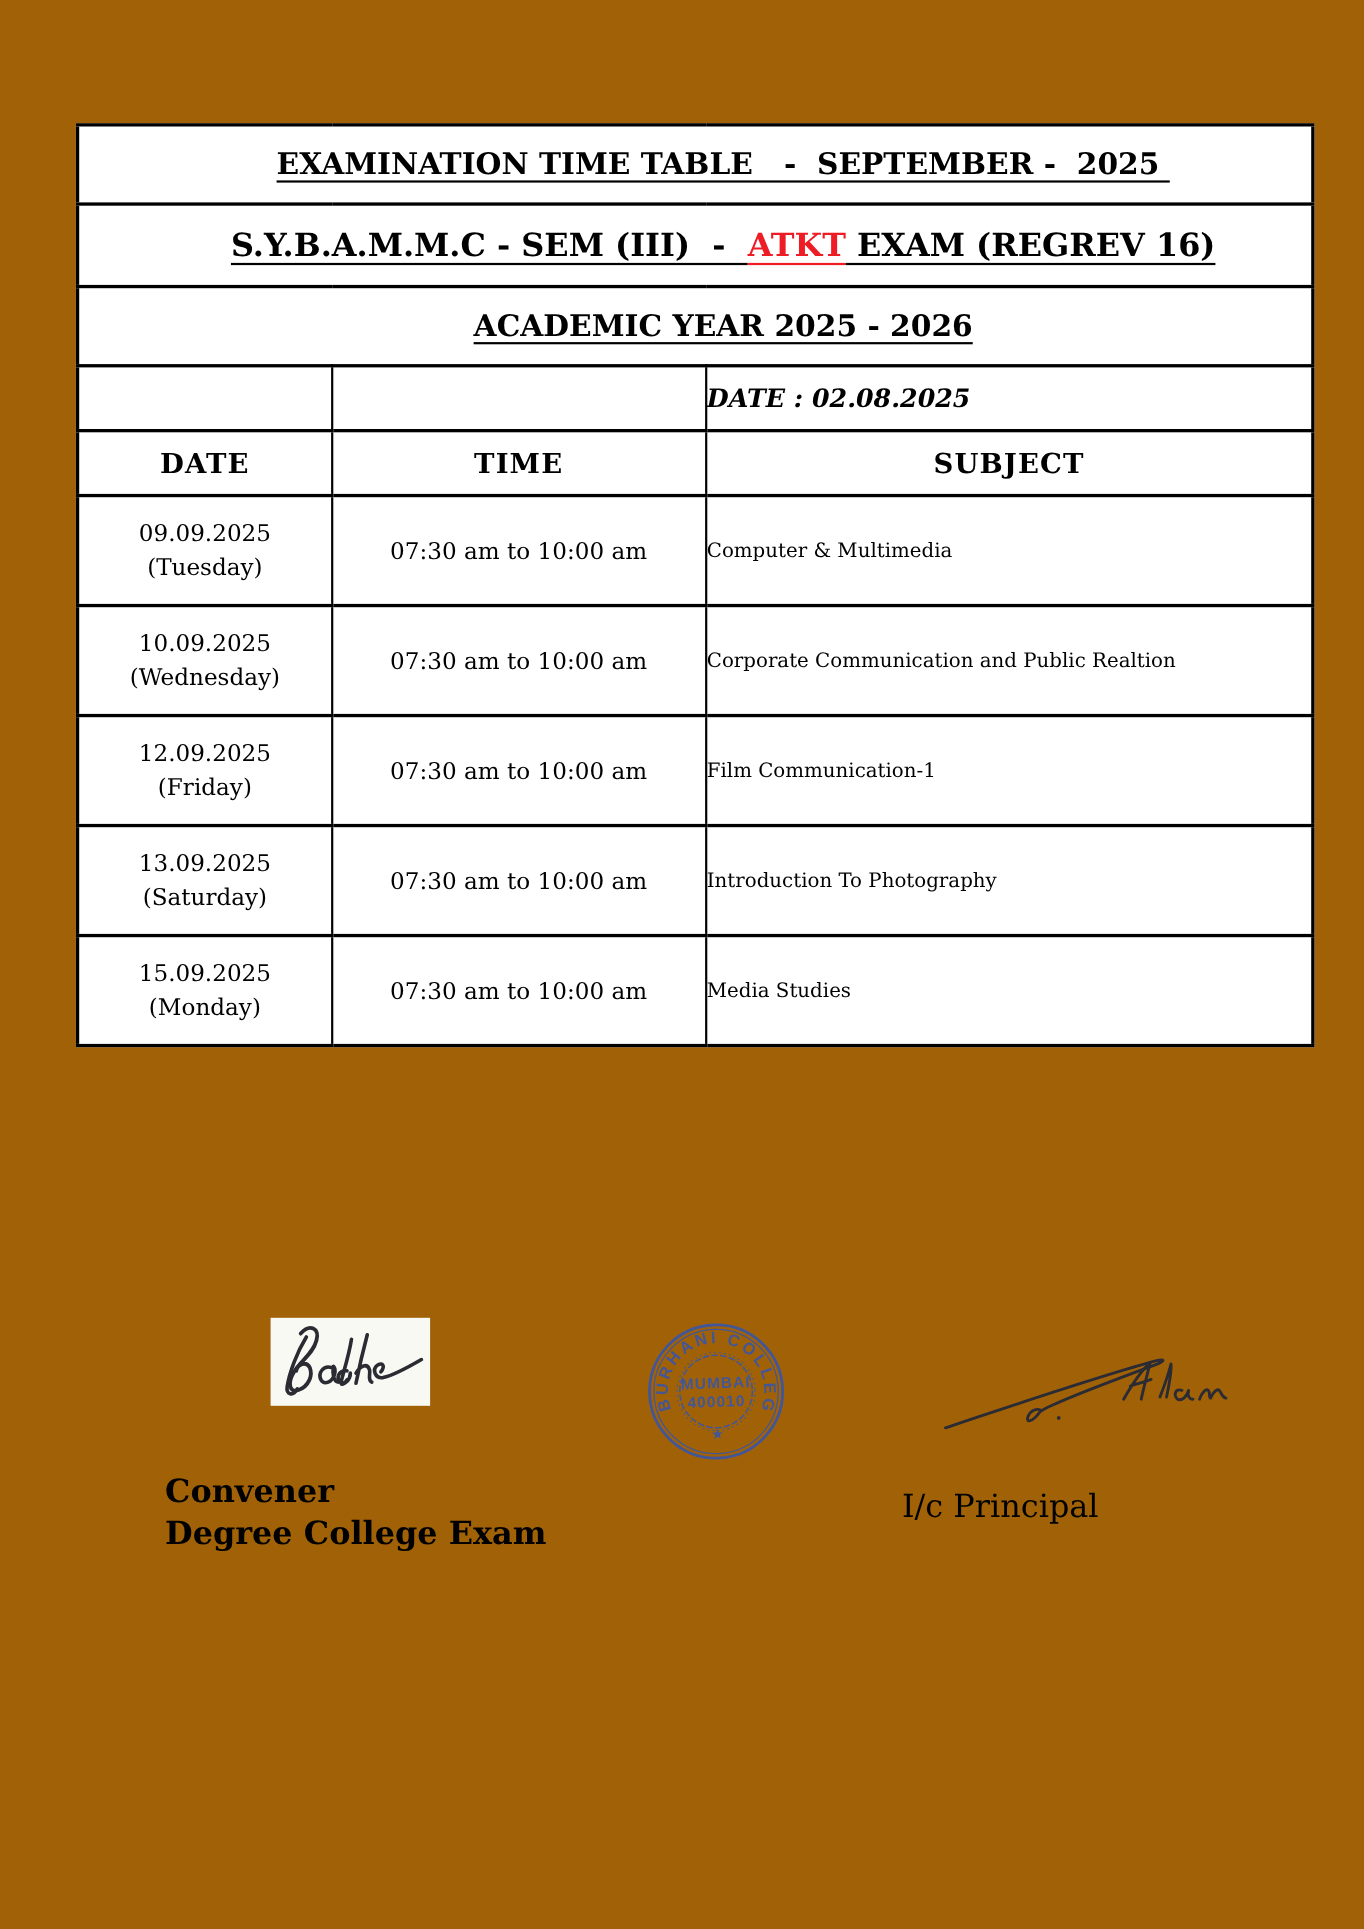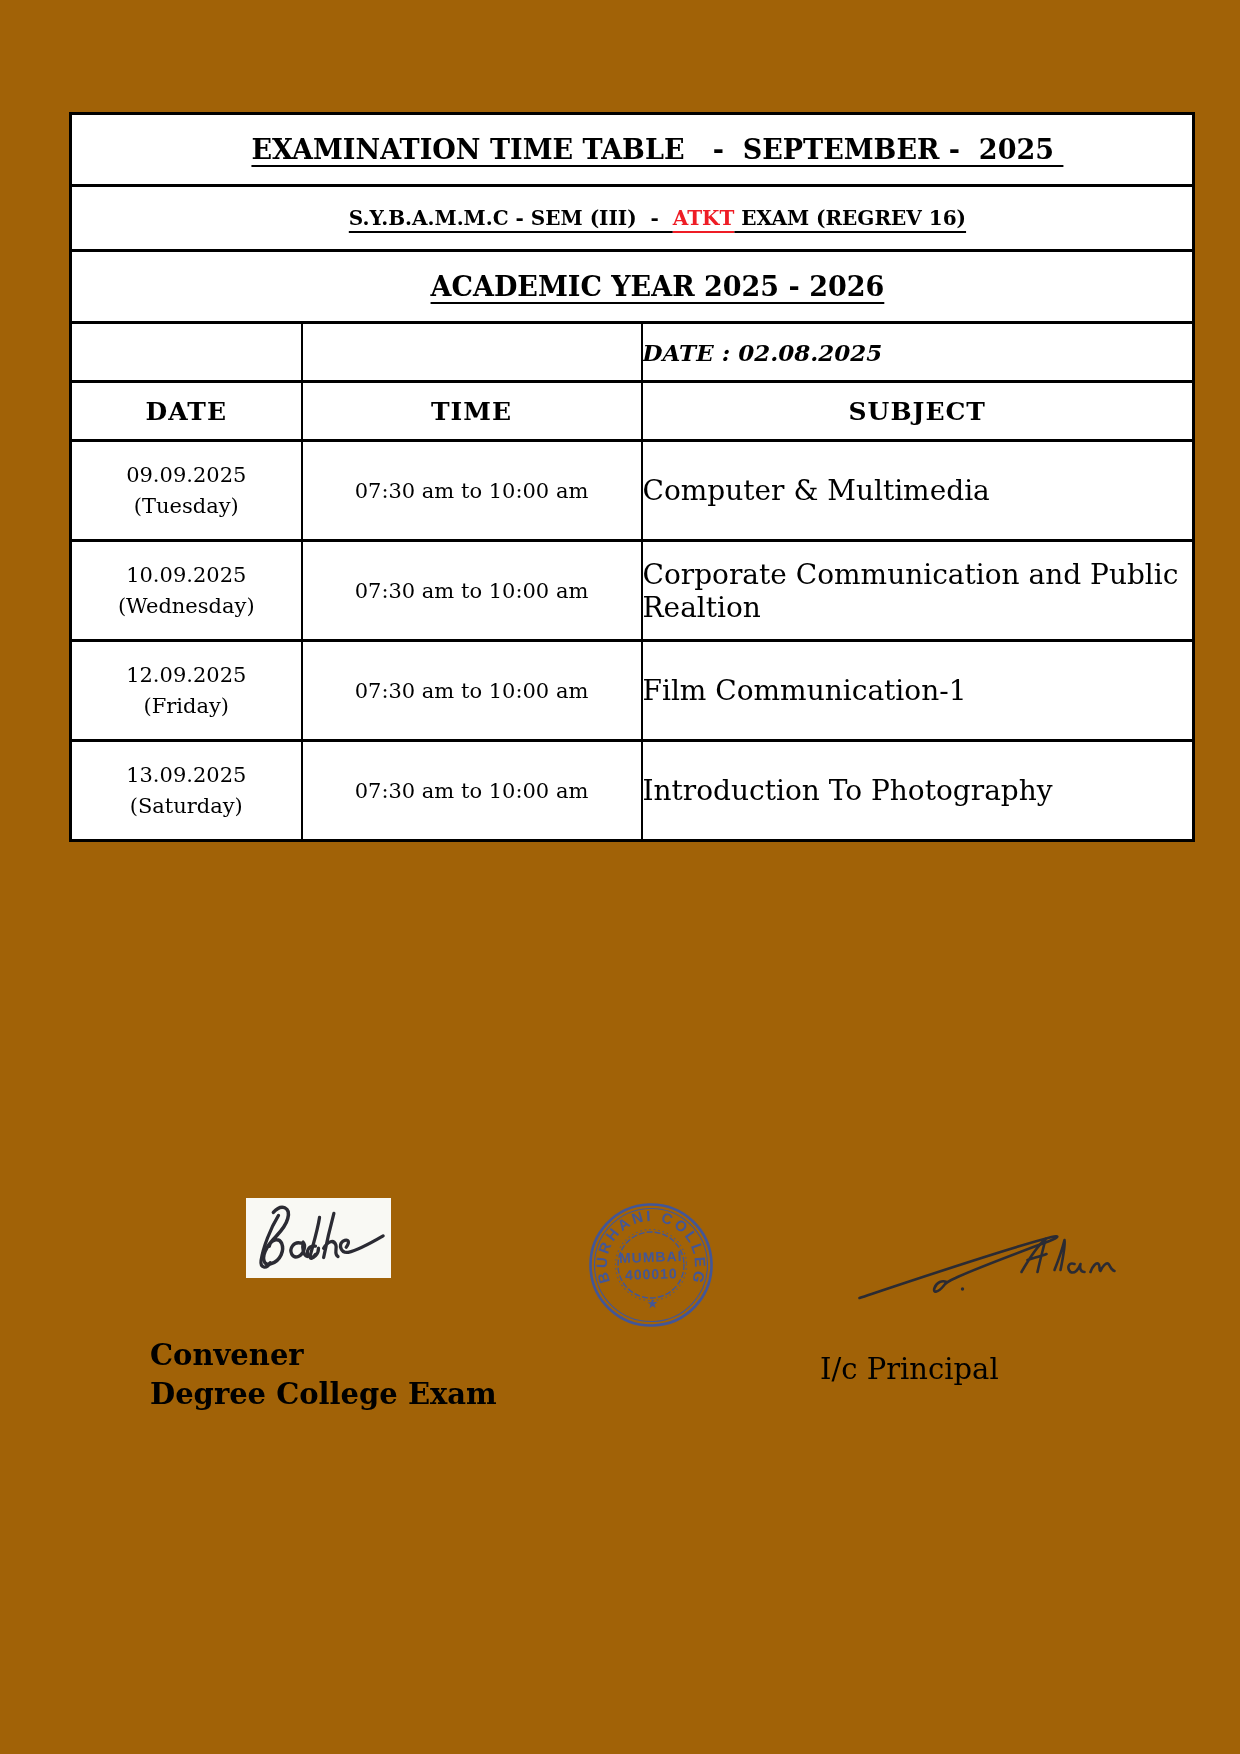--- a/index.html
+++ b/index.html
@@ -22,37 +22,37 @@
     vertical-align:middle;
     padding:0;
   }
   td.banner{height:56px;text-align:center;white-space:pre-wrap;}
   .title-text{
     font-size:27px;font-weight:bold;
     text-decoration:underline;text-decoration-thickness:2px;text-underline-offset:6px;
     white-space:pre-wrap;
   }
   .sub-seg{
-    font-size:20px;font-weight:bold;
+    font-size:29px;font-weight:bold;
     text-decoration:underline;text-decoration-thickness:2px;text-underline-offset:6px;
     white-space:pre-wrap;
   }
   td.date-issued{
     height:56px;text-align:left;padding-right:8px;
     font-size:23px;font-weight:bold;white-space:pre-wrap;font-style:italic;
   }
   td.col-header{
     height:56px;text-align:center;
     font-size:25px;font-weight:bold;letter-spacing:1px;
   }
   td.cell-date{
     height:97px;text-align:center;font-size:21px;line-height:31px;white-space:pre-wrap;
   }
   td.cell-time{height:97px;text-align:center;font-size:21px;}
-  td.cell-subject{height:97px;text-align:left;font-size:28px;padding-left:5px;}
+  td.cell-subject{height:97px;text-align:left;font-size:18px;padding-left:5px;}
   .footer-item{position:absolute;}
   .sig-badhe{left:246px;top:1198px;width:145px;height:80px;background:#f9f9f4;}
   .sig-badhe svg,.sig-alam svg{display:block;width:100%;height:100%;}
   .stamp-wrap{left:586px;top:1200px;width:130px;height:130px;transform:rotate(-2deg);opacity:0.92;}
   .stamp-wrap svg{display:block;width:130px;height:130px;}
   .stamp-wrap circle{fill:none;}
   .ring-label{font-family:"Liberation Sans",sans-serif;font-weight:bold;font-size:15px;}
   .stamp-center{font-family:"Liberation Sans",sans-serif;font-weight:bold;font-size:14px;letter-spacing:1px;text-anchor:middle;}
   .stamp-star{font-size:13px;text-anchor:middle;}
   .sig-alam{left:852px;top:1220px;width:268px;height:85px;}
@@ -117,20 +117,25 @@
       <tr>
         <td class="cell-date"><span>12.09.2025</span><br><span>(Friday)</span></td>
         <td class="cell-time">07:30 am to 10:00 am</td>
         <td class="cell-subject">Film  Communication-1</td>
       </tr>
       <tr>
         <td class="cell-date"><span>13.09.2025</span><br><span>(Saturday)</span></td>
         <td class="cell-time">07:30 am to 10:00 am</td>
         <td class="cell-subject">Introduction To Photography</td>
       </tr>
+      <tr>
+        <td class="cell-date"><span>15.09.2025</span><br><span>(Monday)</span></td>
+        <td class="cell-time">07:30 am to 10:00 am</td>
+        <td class="cell-subject">Media Studies</td>
+      </tr>
     </tbody>
   </table>
 
   <div class="footer-item sig-badhe">
     <svg viewBox="0 0 140 78">
       <path class="sig-stroke" stroke-width="3.4" d="M26 14 C34 5 43 9 40 20 C37 32 26 38 20 48 C14 58 16 67 24 64 C33 61 37 51 34 44 C31 38 23 41 22 47"></path>
       <path class="sig-stroke" stroke-width="3.2" d="M31 17 C23 30 16 48 14 61 C13 68 19 70 23 63"></path>
       <path class="sig-stroke" stroke-width="3.2" d="M53 44 C46 42 41 49 44 55 C47 60 54 57 56 50 C57 46 56 44 55 43 C54 49 55 56 59 57"></path>
       <path class="sig-stroke" stroke-width="3.2" d="M71 19 C69 32 64 48 62 56 C61 60 64 60 67 55"></path>
       <path class="sig-stroke" stroke-width="3.2" d="M67 47 C60 46 57 53 61 57 C65 60 70 55 70 49"></path>

